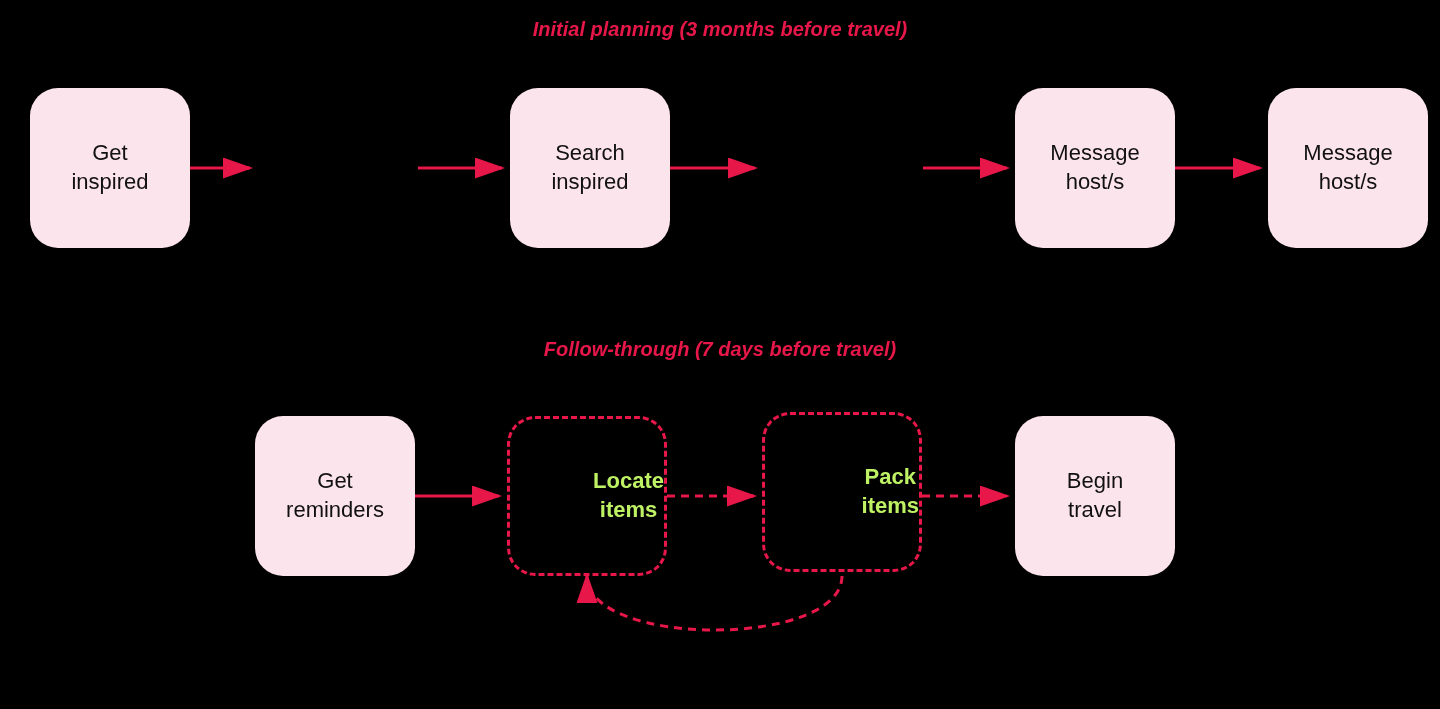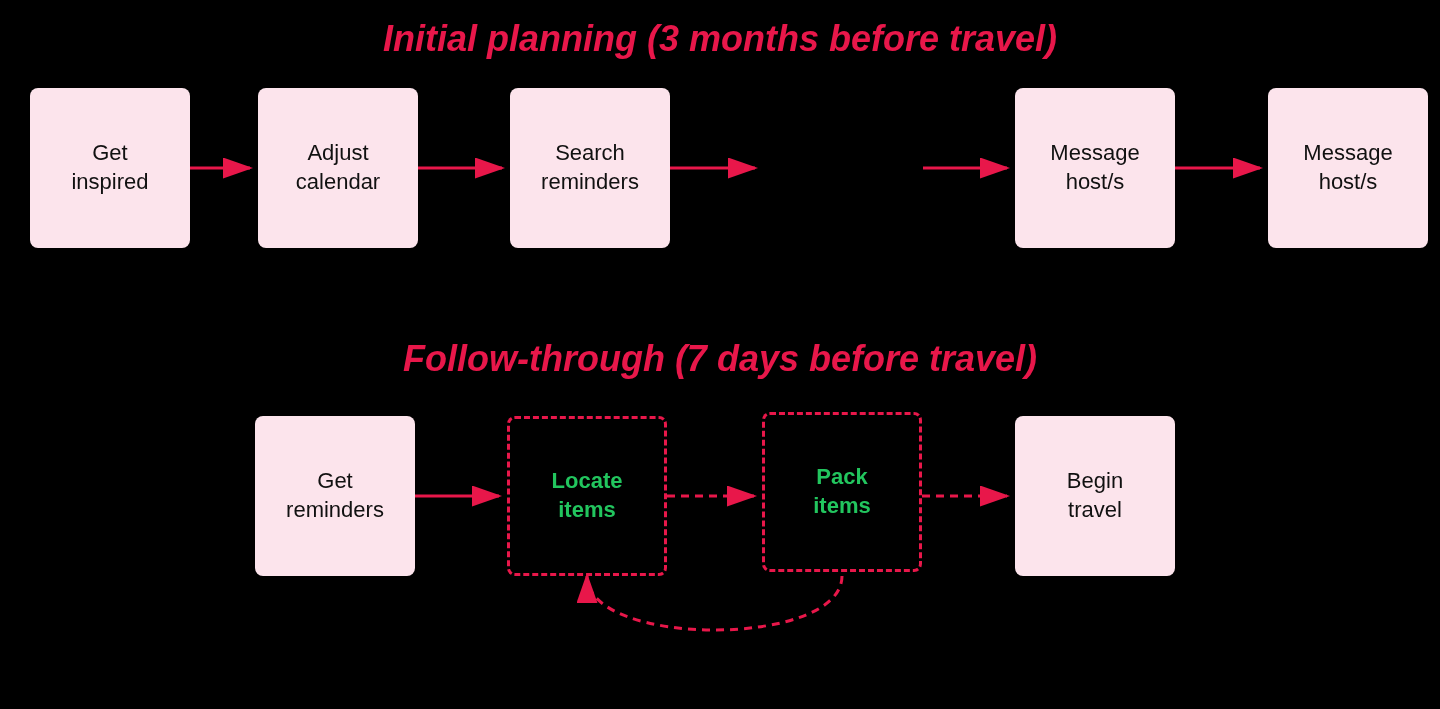--- a/index.html
+++ b/index.html
@@ -15,21 +15,21 @@
     .diagram-container {
       position: absolute;
       top: 0; left: 0;
       width: 1440px;
       height: 709px;
     }
 
     
     .section-title {
       position: absolute;
-      font-size: 36px;
+      font-size: 20px;
       font-weight: 700;
       color: #e8174a;
       text-align: center;
       font-style: italic;
     }
 
     .title-top {
       top: 18px;
       left: 50%;
       transform: translateX(-50%);
@@ -42,36 +42,37 @@
       transform: translateX(-50%);
       white-space: nowrap;
     }
 
     
     .flow-box {
       position: absolute;
       width: 160px;
       height: 160px;
       background: #fce4ec;
-      border-radius: 8px;
+      border-radius: 28px;
       display: flex;
       align-items: center;
       justify-content: center;
       text-align: center;
       font-size: 22px;
       font-weight: 500;
       color: #111;
       line-height: 1.3;
     }
 
     .flow-box.dashed {
       background: transparent;
       border: 3px dashed #e8174a;
-      color: #22c55e;
+      color: #bef264;
       font-weight: 700;
+      justify-content: flex-end;
     }
 
     
     .arrows-svg {
       position: absolute;
       top: 0; left: 0;
       width: 1440px;
       height: 709px;
       pointer-events: none;
     }
@@ -83,28 +84,24 @@
 
   <div class="section-title title-top">Initial planning (3 months before travel)</div>
 
   <div class="section-title title-bottom">Follow-through (7 days before travel)</div>
 
   <div class="flow-box" style="left:30px; top:88px;">
     <span style="white-space:pre-line;">Get
 inspired</span>
   </div>
 
-  <div class="flow-box" style="left:258px; top:88px;">
-    <span style="white-space:pre-line;">Adjust
-calendar</span>
-  </div>
 
   <div class="flow-box" style="left:510px; top:88px;">
     <span style="white-space:pre-line;">Search
-reminders</span>
+inspired</span>
   </div>
 
 
   <div class="flow-box" style="left:1015px; top:88px;">
     <span style="white-space:pre-line;">Message
 host/s</span>
   </div>
 
   <div class="flow-box" style="left:1268px; top:88px;">
     <span style="white-space:pre-line;">Message

